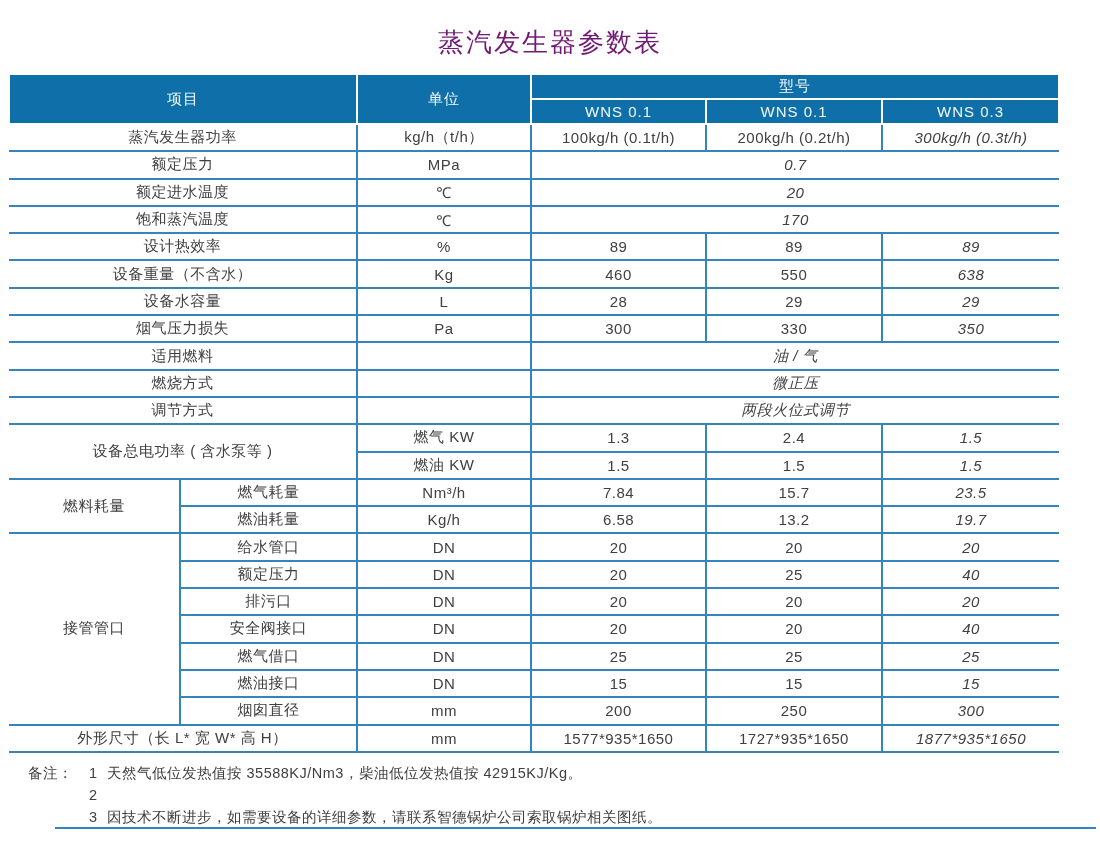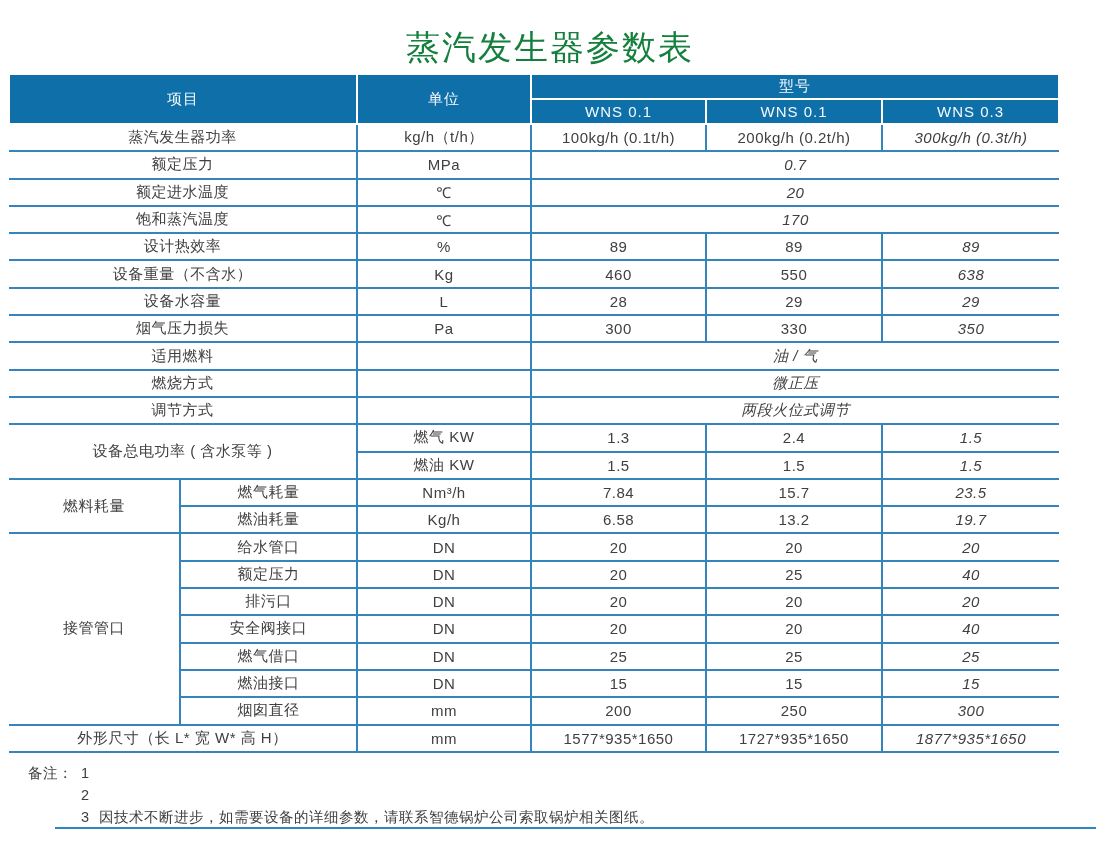--- a/index.html
+++ b/index.html
@@ -7,22 +7,22 @@
     width:1100px; height:868px;
     background:#ffffff;
     font-family:"Liberation Sans", sans-serif;
     color:#404040;
   }
   .page { position:relative; width:1100px; height:868px; overflow:hidden; background:#ffffff; }
 
   .title {
     position:absolute; top:25px; left:0; width:1100px;
     text-align:center;
-    font-size:34px; font-weight:400; letter-spacing:2px;
-    color:#15803d;
+    font-size:26px; font-weight:400; letter-spacing:2px;
+    color:#701a75;
   }
 
   table.param-table {
     position:absolute; top:73px; left:8px;
     width:1050px;
     border-collapse:collapse;
     table-layout:fixed;
   }
   .param-table th {
     background:#0e6fa9;
@@ -49,21 +49,21 @@
   .param-table td:first-child { border-left:none; }
   .param-table td:last-child  { border-right:none;font-style:italic; }
   .param-table tbody tr:first-child td { border-top:none; }
 
   .notes {
     position:absolute; top:762px; left:28px;
     font-size:14.5px; color:#3f3f3f;
     display:flex; align-items:flex-start;
     letter-spacing:0.5px;
   }
-  .notes-label { margin-right:8px; line-height:22px; }
+  .notes-label { margin-right:16px; line-height:22px; }
   .note-items { display:flex; flex-direction:column; }
   .note-item  { display:flex; line-height:22px; }
   .note-num   { width:18px; flex:0 0 18px; }
 
   .bottom-rule {
     position:absolute; top:827px; left:55px;
     width:1041px; height:2px;
     background:#2e86c1;
   }
 </style>
@@ -247,20 +247,21 @@
           <td>1877*935*1650</td>
         </tr>
       </tbody>
   </table>
 
   <div class="notes">
     <span class="notes-label">备注：</span>
     <div class="note-items">
         <div class="note-item">
           <span class="note-num">1</span>
+          <span>天然气低位发热值按 35588KJ/Nm3，柴油低位发热值按 42915KJ/Kg。</span>
         </div>
         <div class="note-item">
           <span class="note-num">2</span>
         </div>
         <div class="note-item">
           <span class="note-num">3</span>
           <span>因技术不断进步，如需要设备的详细参数，请联系智德锅炉公司索取锅炉相关图纸。</span>
         </div>
       </div>
   </div>

